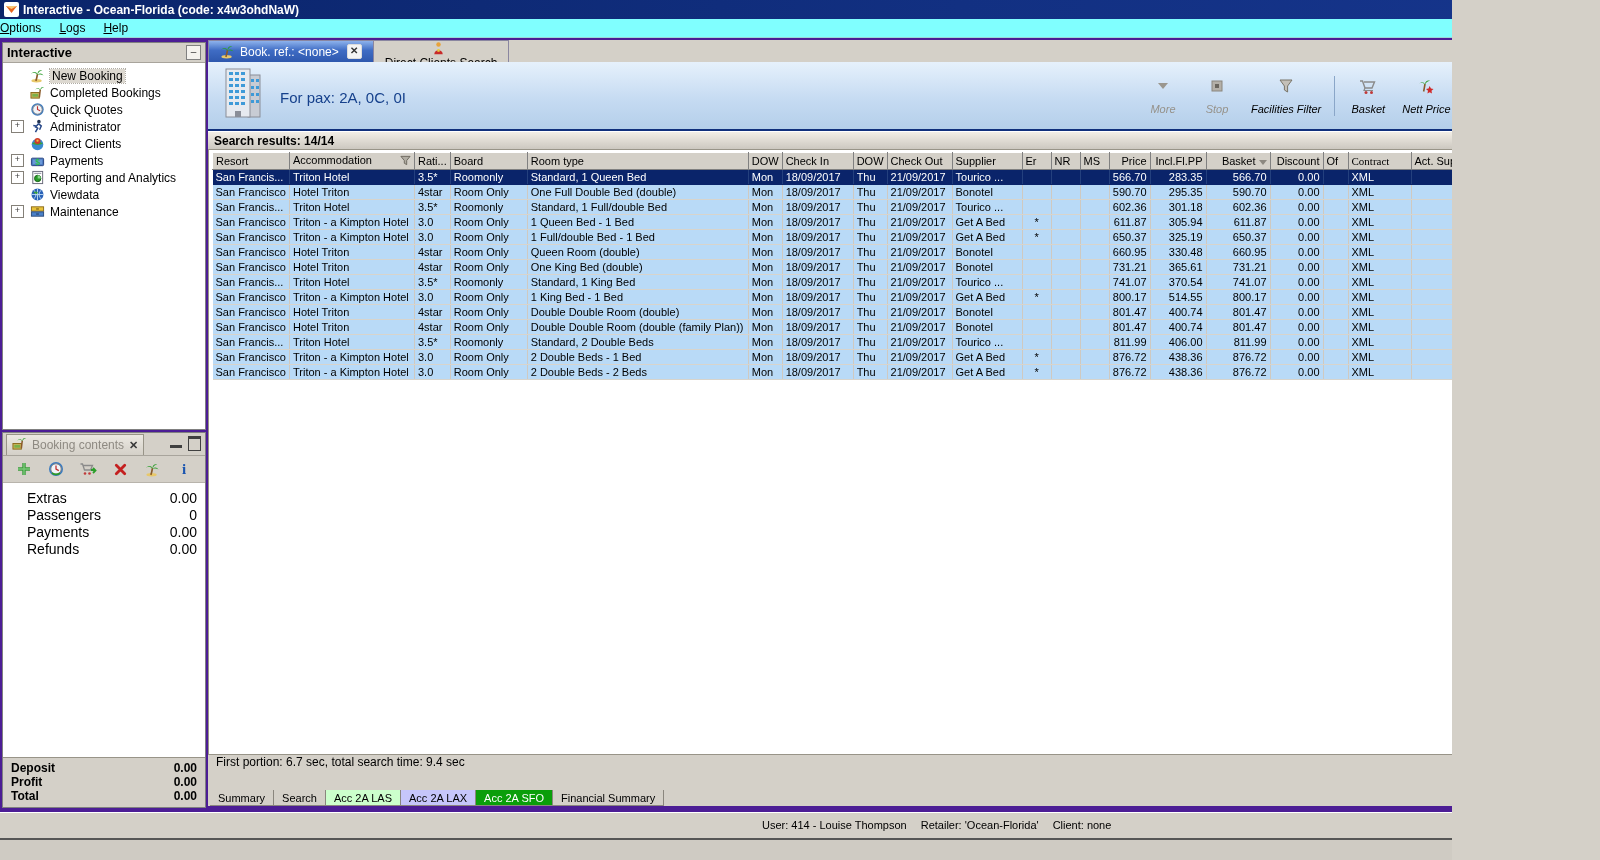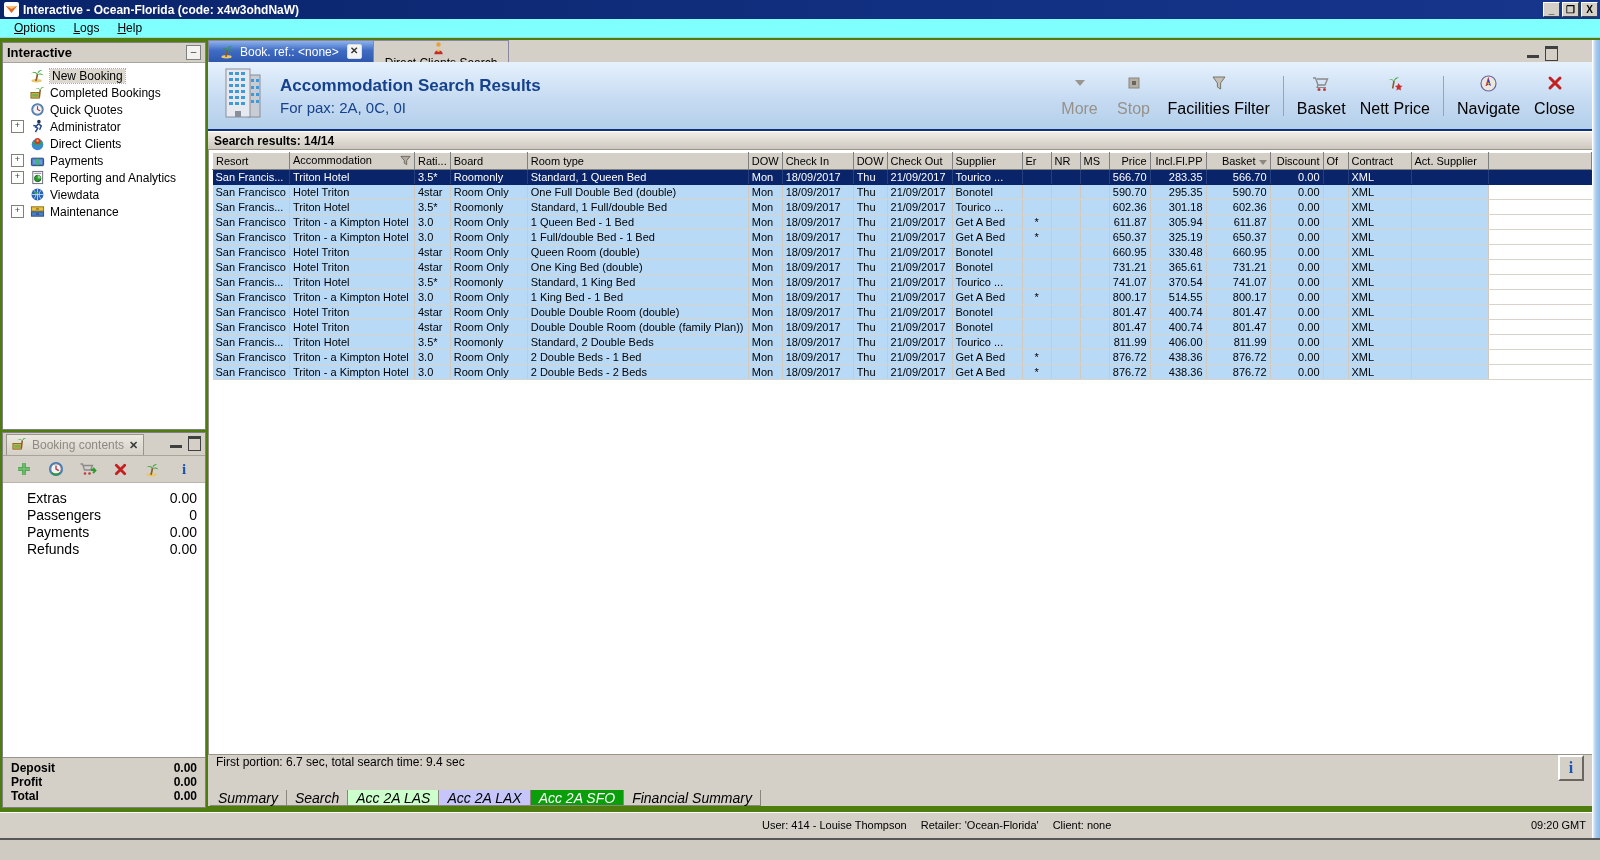--- a/index.html
+++ b/index.html
@@ -1,26 +1,26 @@
 <!DOCTYPE html>
 <html><head>
 <meta charset="utf-8">
 <style>
   html,body{margin:0;padding:0;}
   body{font-family:"Liberation Sans",sans-serif;background:#d4d0c8;}
-  #app{position:relative;width:1600px;height:860px;background:#4d7c0f;overflow:hidden;font-size:12px;color:#000;}
+  #app{position:relative;width:1452px;height:860px;background:#4c1d95;overflow:hidden;font-size:12px;color:#000;}
 
   
   #titlebar{position:absolute;left:0;top:0;width:1600px;height:19px;background:linear-gradient(90deg,#0a246a,#123082 60%,#16358c);display:flex;align-items:center;padding:0 2px;box-sizing:border-box;}
   #titlebar .app-icon{width:15px;height:15px;margin:0 4px 0 2px;background:#fff;border-radius:2px;display:flex;align-items:center;justify-content:center;flex:0 0 auto;}
   #titlebar .title-text{color:#fff;font-weight:bold;font-size:12px;white-space:nowrap;flex:1 1 auto;}
   .winbtn{width:17px;height:15px;background:#d4d0c8;border:1px solid;border-color:#fff #404040 #404040 #fff;margin-left:2px;font-size:10px;line-height:13px;text-align:center;font-weight:bold;color:#000;box-sizing:border-box;}
 
   
-  #menubar{position:absolute;left:0;top:19px;width:1600px;height:19px;background:#80ffff;display:flex;align-items:center;padding-left:14px;box-sizing:border-box;border-bottom:1px solid #9ad8d8;}
+  #menubar{position:absolute;left:0;top:19px;width:1600px;height:19px;background:#80ffff;display:flex;align-items:center;padding-left:0;box-sizing:border-box;border-bottom:1px solid #9ad8d8;}
   .menu-item{display:inline-block;margin-right:18px;font-size:12px;}
   .menu-item::first-letter{text-decoration:underline;}
 
   
   #sidebar{position:absolute;left:2px;top:42px;width:204px;height:388px;background:#fff;border:1px solid #808080;box-sizing:border-box;}
   #sidebar .panel-head{height:20px;background:#d4d0c8;border-bottom:1px solid #a8a49c;display:flex;align-items:center;padding:0 4px;box-sizing:border-box;}
   #sidebar .panel-head .ttl{font-weight:bold;font-size:13px;flex:1;}
   .collapse-box{width:13px;height:13px;border:1px solid #808080;background:#f4f2ee;font-size:10px;line-height:11px;text-align:center;color:#404040;}
   #tree{padding-top:4px;}
   .tree-row{height:17px;display:flex;align-items:center;position:relative;padding-left:8px;}
@@ -61,21 +61,21 @@
 
   #banner{position:absolute;left:0;top:22px;width:100%;height:69px;background:linear-gradient(180deg,#e6f1fc,#c6dbf2 55%,#b4cfea);border-bottom:2px solid #10307c;box-sizing:border-box;display:flex;align-items:center;}
   #banner .bldg{margin:0 16px 0 14px;flex:0 0 auto;}
   #banner .titles{flex:1 1 auto;}
   #banner .h1{color:#16418c;font-size:17px;font-weight:bold;}
   #banner .h2{color:#16418c;font-size:15px;margin-top:3px;}
   #btoolbar{display:flex;align-items:center;margin-right:10px;}
   .tb-sep{width:1px;height:40px;background:#8aa6c8;margin:0 6px;}
   .tb-btn{display:flex;flex-direction:column;align-items:center;justify-content:center;padding:2px 7px;min-width:40px;}
   .tb-btn .tb-ico{height:20px;display:flex;align-items:center;justify-content:center;}
-  .tb-btn .tb-label{font-size:16px;margin-top:7px;white-space:nowrap;}
+  .tb-btn .tb-label{font-size:11px;margin-top:7px;white-space:nowrap;font-style:italic;}
   .tb-btn.disabled .tb-label{color:#96928a;}
 
   #resultsbar{position:absolute;left:0;top:91px;width:100%;height:19px;background:linear-gradient(180deg,#f2eee6,#ccc8c0);border-top:1px solid #fff;border-bottom:1px solid #989488;box-sizing:border-box;display:flex;align-items:center;padding-left:6px;font-weight:bold;font-size:12px;}
 
   #main-body{position:absolute;left:0;top:110px;width:100%;height:604px;background:#fff;border-left:1px solid #989488;box-sizing:border-box;overflow:hidden;}
   #grid{position:absolute;left:3px;top:2px;border-collapse:collapse;table-layout:fixed;}
   #grid th{background:#d4d0c8;border:1px solid;border-color:#fff #808080 #808080 #fff;font-weight:normal;font-size:11px;text-align:left;padding:1px 3px;height:15px;white-space:nowrap;overflow:hidden;box-sizing:border-box;}
   #grid th.r{text-align:right;}
   #grid td{font-size:11px;padding:0 3px;height:15px;white-space:nowrap;overflow:hidden;border-right:1px solid #cfc9c0;border-bottom:1px solid #d8d4cc;box-sizing:border-box;background:#b9daf7;}
   #grid td.r{text-align:right;}
@@ -83,21 +83,21 @@
   #grid td.filler{background:#fff;border-right:none;}
   #grid tr.selected td{background:#0a246a;color:#fff;border-bottom-color:#0a246a;border-right-color:#24407e;}
   #grid .hdr-ico{float:right;margin-top:1px;}
   .sort-arrow{display:inline-block;width:0;height:0;border-left:4px solid transparent;border-right:4px solid transparent;border-top:5px solid #8c8880;vertical-align:middle;margin-left:3px;}
 
   #main-status{position:absolute;left:0;top:714px;width:100%;height:36px;background:#d4d0c8;border-top:1px solid #989488;box-sizing:border-box;display:flex;padding:0 8px;}
   #main-status .st-text{font-size:12px;}
   #info-btn{margin-left:auto;width:26px;height:26px;background:#d4d0c8;border:2px solid;border-color:#fff #6a6660 #6a6660 #fff;display:flex;align-items:center;justify-content:center;font-family:"Liberation Serif",serif;font-weight:bold;font-size:16px;color:#1a55b0;box-sizing:border-box;}
 
   #main-tabs{position:absolute;left:0;top:750px;width:100%;height:16px;display:flex;align-items:stretch;padding-left:2px;box-sizing:border-box;background:#d4d0c8;}
-  .m-tab{font-size:14px;display:flex;align-items:center;padding:0 8px;border-right:1px solid #8a867e;border-bottom:1px solid #8a867e;background:#d4d0c8;white-space:nowrap;font-style:italic;}
+  .m-tab{font-size:11px;display:flex;align-items:center;padding:0 8px;border-right:1px solid #8a867e;border-bottom:1px solid #8a867e;background:#d4d0c8;white-space:nowrap;}
 
   
   #statusbar{position:absolute;left:0;top:812px;width:1600px;height:26px;background:#d4d0c8;border-top:1px solid #fff;box-sizing:border-box;}
   #sb-center{position:absolute;left:762px;top:6px;font-size:11px;display:flex;gap:14px;white-space:nowrap;}
   #sb-time{position:absolute;right:14px;top:6px;font-size:11px;}
   #bottomedge{position:absolute;left:0;top:838px;width:1600px;height:22px;background:#cfcbc3;border-top:2px solid #565656;box-sizing:border-box;}
   #rightstrip{position:absolute;left:1592px;top:40px;width:8px;height:798px;background:linear-gradient(90deg,#e6f2fc,#a8cdf0 40%,#8fb8e4);border-left:1px solid #fff;box-sizing:border-box;}
 </style>
 </head>
 <body>
@@ -384,21 +384,20 @@
               <rect x="34" y="19" width="3" height="3"></rect>
             <rect x="29" y="26" width="3" height="3"></rect>
               <rect x="34" y="26" width="3" height="3"></rect>
             <rect x="29" y="33" width="3" height="3"></rect>
               <rect x="34" y="33" width="3" height="3"></rect>
           </g>
           <rect x="13" y="44" width="6" height="6" fill="#8a8e98"></rect>
         </svg>
       </span>
       <span class="titles">
-        <div class="h1">Accommodation Search Results</div>
         <div class="h2">For pax: 2A, 0C, 0I</div>
       </span>
       <span id="btoolbar">
           <div class="tb-btn disabled">
             <span class="tb-ico">
               <svg width="16" height="16" viewBox="0 0 16 16">
                 <path d="M3 5 H13 L8 11 Z" fill="#9a968e"></path>
               </svg>
             </span>
             <span class="tb-label">More</span>
@@ -486,21 +485,21 @@
               <th style="width: 65px; min-width: 65px;"><span>Check Out</span></th>
               <th style="width: 70px; min-width: 70px;"><span>Supplier</span></th>
               <th style="width: 29px; min-width: 29px;"><span>Er</span></th>
               <th style="width: 29px; min-width: 29px;"><span>NR</span></th>
               <th style="width: 29px; min-width: 29px;"><span>MS</span></th>
               <th class="r" style="width: 41px; min-width: 41px;"><span>Price</span></th>
               <th class="r" style="width: 56px; min-width: 56px;"><span>Incl.Fl.PP</span></th>
               <th class="r" style="width: 64px; min-width: 64px;"><span>Basket</span><span class="sort-arrow"></span></th>
               <th class="r" style="width: 53px; min-width: 53px;"><span>Discount</span></th>
               <th style="width: 25px; min-width: 25px;"><span>Of</span></th>
-              <th style="width: 63px; min-width: 63px;"><span>Contract</span></th>
+              <th style="width: 63px; min-width: 63px; font-family: Liberation Serif, serif;"><span>Contract</span></th>
               <th style="width: 77px; min-width: 77px;"><span>Act. Supplier</span></th>
               <th style="width: 110px;"></th>
             </tr>
           </thead>
         <tbody>
             <tr class="selected">
               <td>San Francis...</td>
               <td>Triton Hotel</td>
               <td>3.5*</td>
               <td>Roomonly</td>

